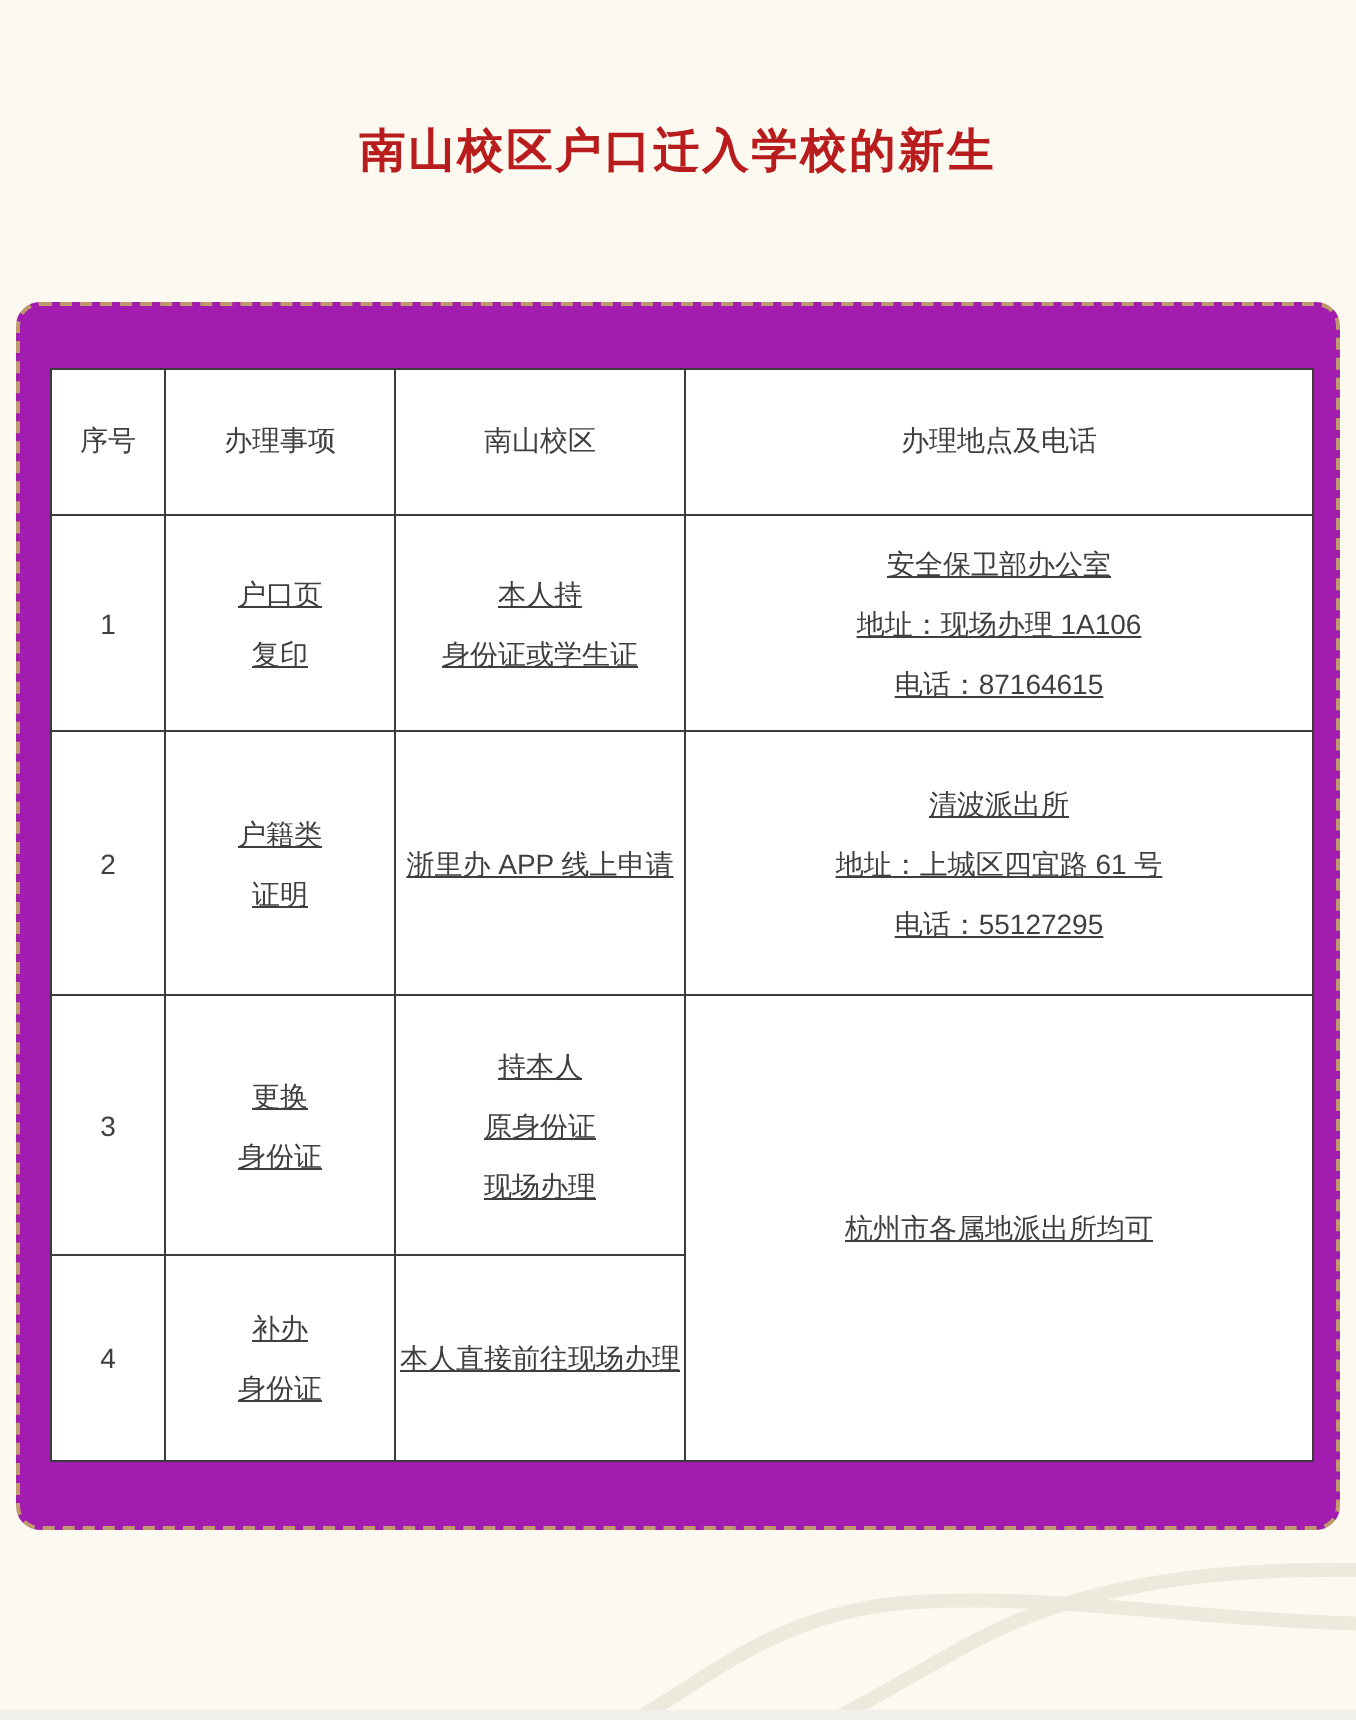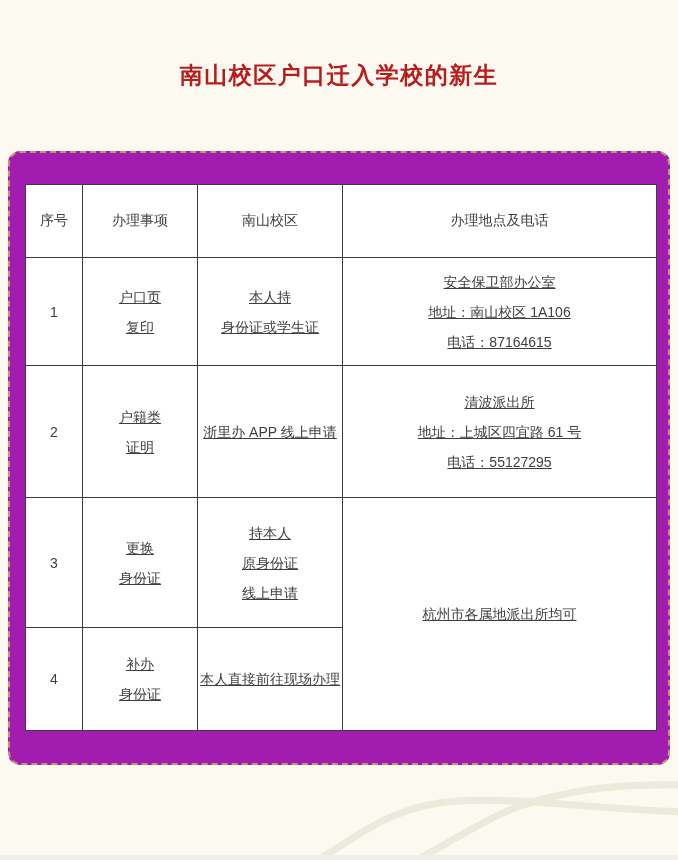--- a/index.html
+++ b/index.html
@@ -113,21 +113,21 @@
         <td>
           <div class="ln">户口页</div>
           <div class="ln">复印</div>
         </td>
         <td>
           <div class="ln">本人持</div>
           <div class="ln">身份证或学生证</div>
         </td>
         <td>
           <div class="ln">安全保卫部办公室</div>
-          <div class="ln">地址：南山校区 1A106</div>
+          <div class="ln">地址：现场办理 1A106</div>
           <div class="ln">电话：87164615</div>
         </td>
       </tr>
 
       <tr class="r2">
         <td>2</td>
         <td>
           <div class="ln">户籍类</div>
           <div class="ln">证明</div>
         </td>
@@ -143,21 +143,21 @@
 
       <tr class="r3">
         <td>3</td>
         <td>
           <div class="ln">更换</div>
           <div class="ln">身份证</div>
         </td>
         <td>
           <div class="ln">持本人</div>
           <div class="ln">原身份证</div>
-          <div class="ln">线上申请</div>
+          <div class="ln">现场办理</div>
         </td>
         <td class="merged" rowspan="2">
           <div class="ln">杭州市各属地派出所均可</div>
         </td>
       </tr>
 
       <tr class="r4">
         <td>4</td>
         <td>
           <div class="ln">补办</div>

